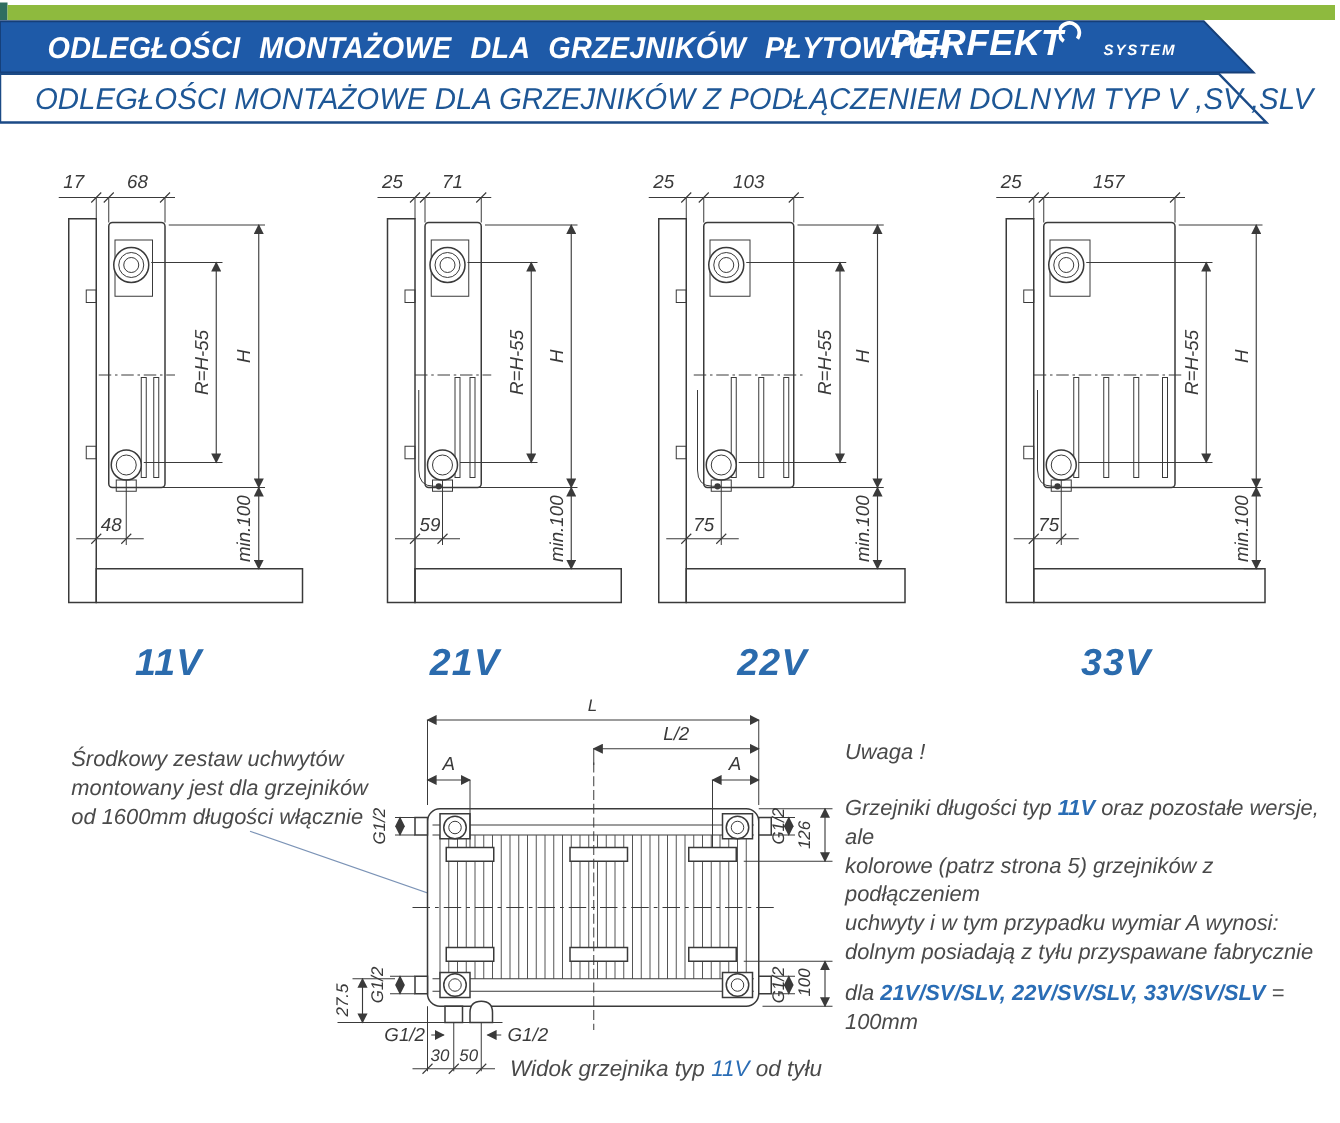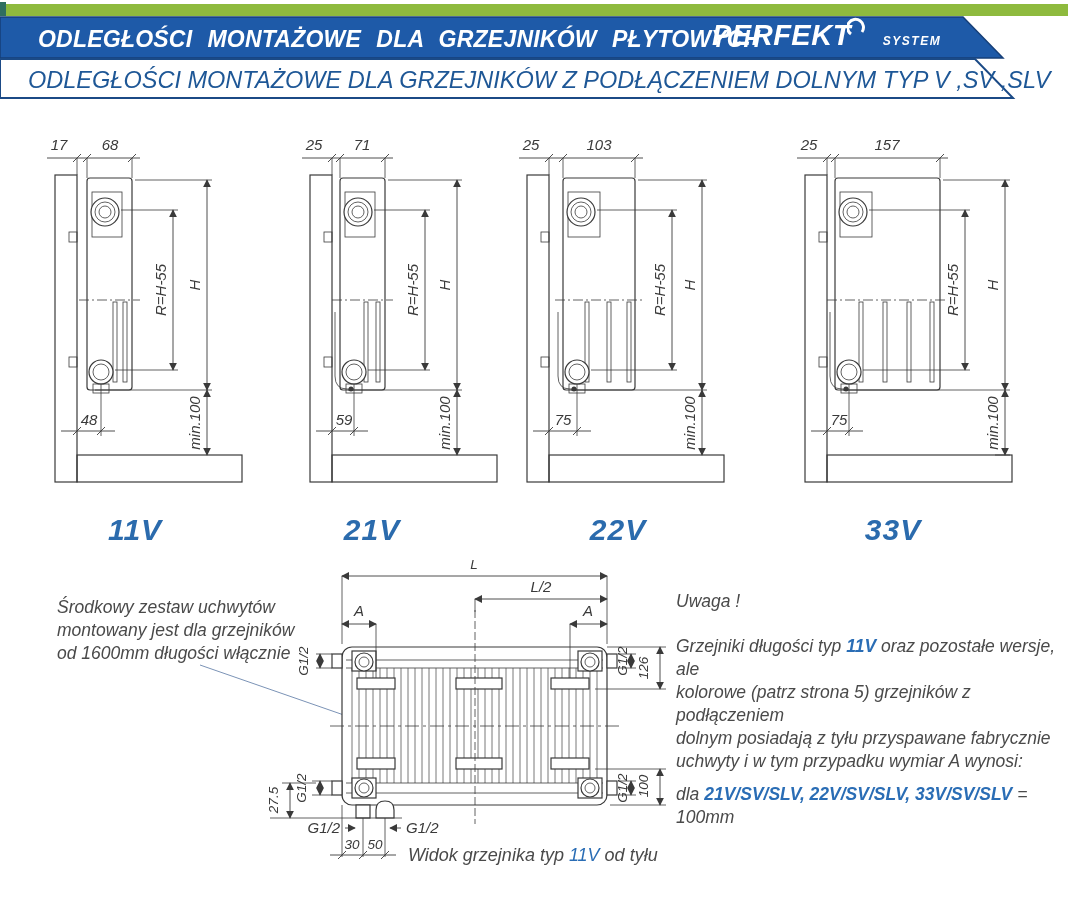--- a/index.html
+++ b/index.html
@@ -400,21 +400,21 @@
     <text x="228" y="309" class="cap"><tspan fill="#4a4a4a">Widok grzejnika typ </tspan><tspan fill="#2a6db5">11V</tspan><tspan fill="#4a4a4a"> od tyłu</tspan></text>
   </svg>
 
   <div class="abs note note-right">
     <div class="nr-head">Uwaga !</div>
     <div>
       <div>
         <span>Grzejniki długości typ </span><span class="hl">11V</span><span> oraz pozostałe wersje, ale</span>
       </div>
       <div>kolorowe (patrz strona 5) grzejników z podłączeniem</div>
+      <div>uchwyty i w tym przypadku wymiar A wynosi:</div>
       <div>dolnym posiadają z tyłu przyspawane fabrycznie</div>
-      <div>uchwyty i w tym przypadku wymiar A wynosi:</div>
     </div>
     <div class="nr-rule">
       <span>dla </span><span class="hl">21V/SV/SLV, 22V/SV/SLV, 33V/SV/SLV</span><span> = 100mm</span>
     </div>
   </div>
 
 </div>
 
 </body></html>

